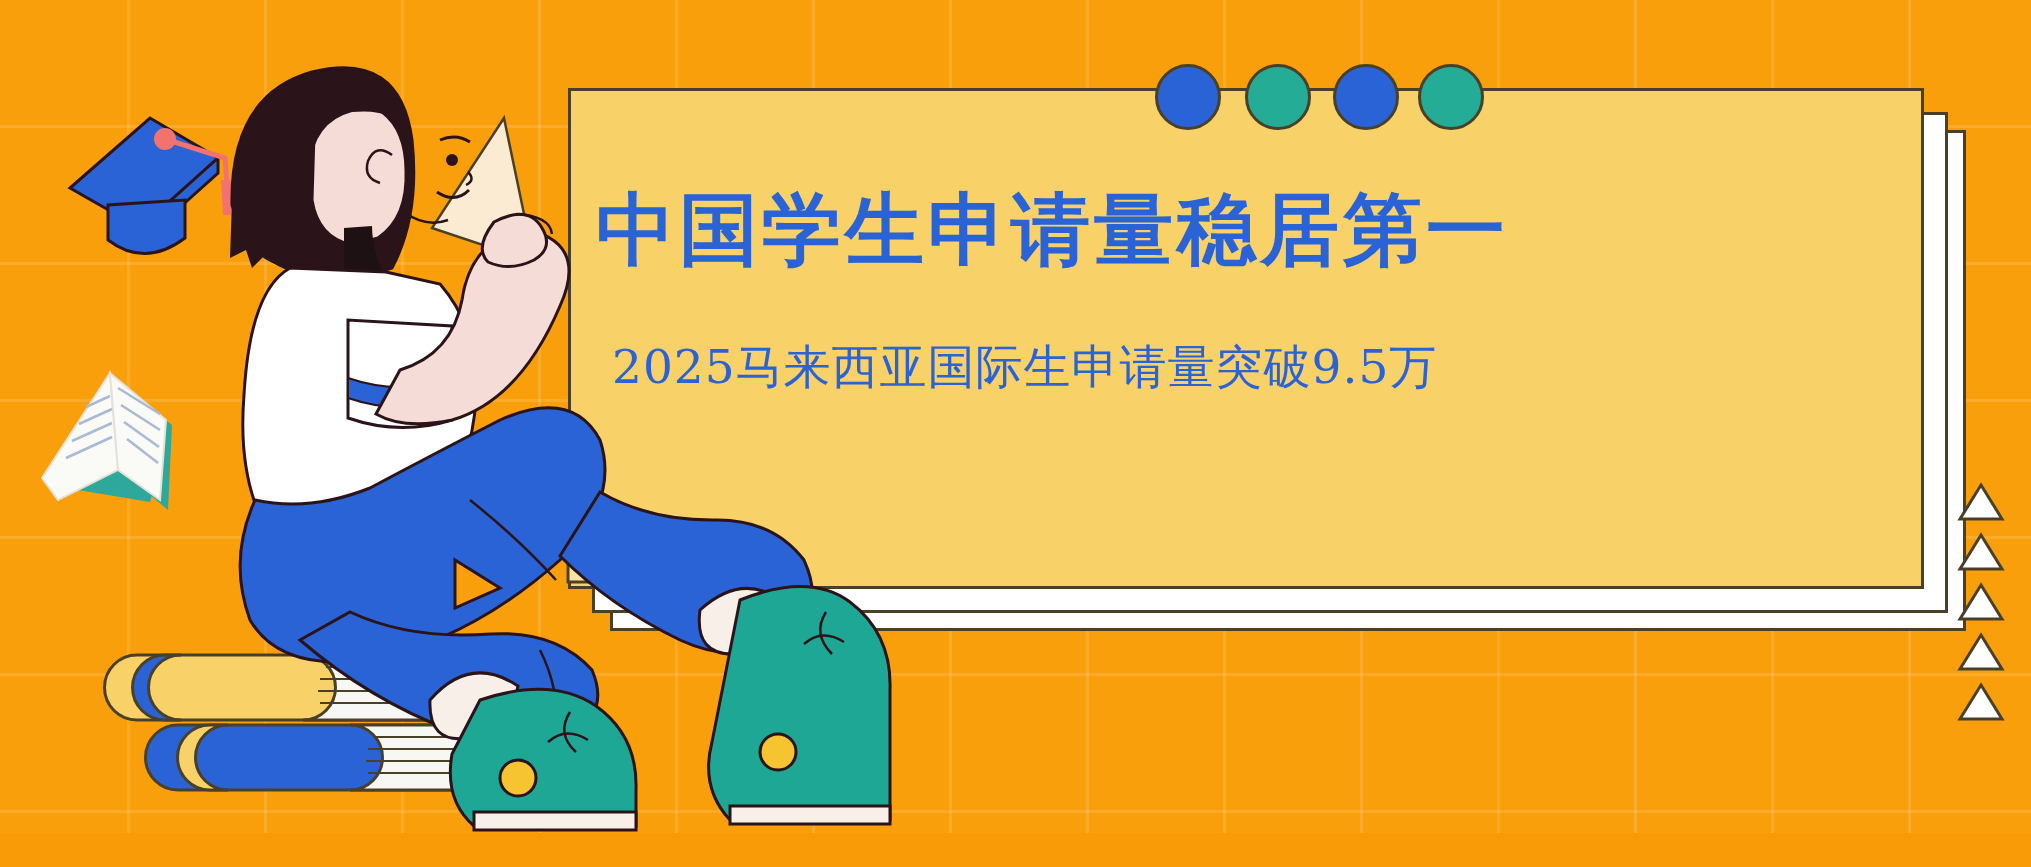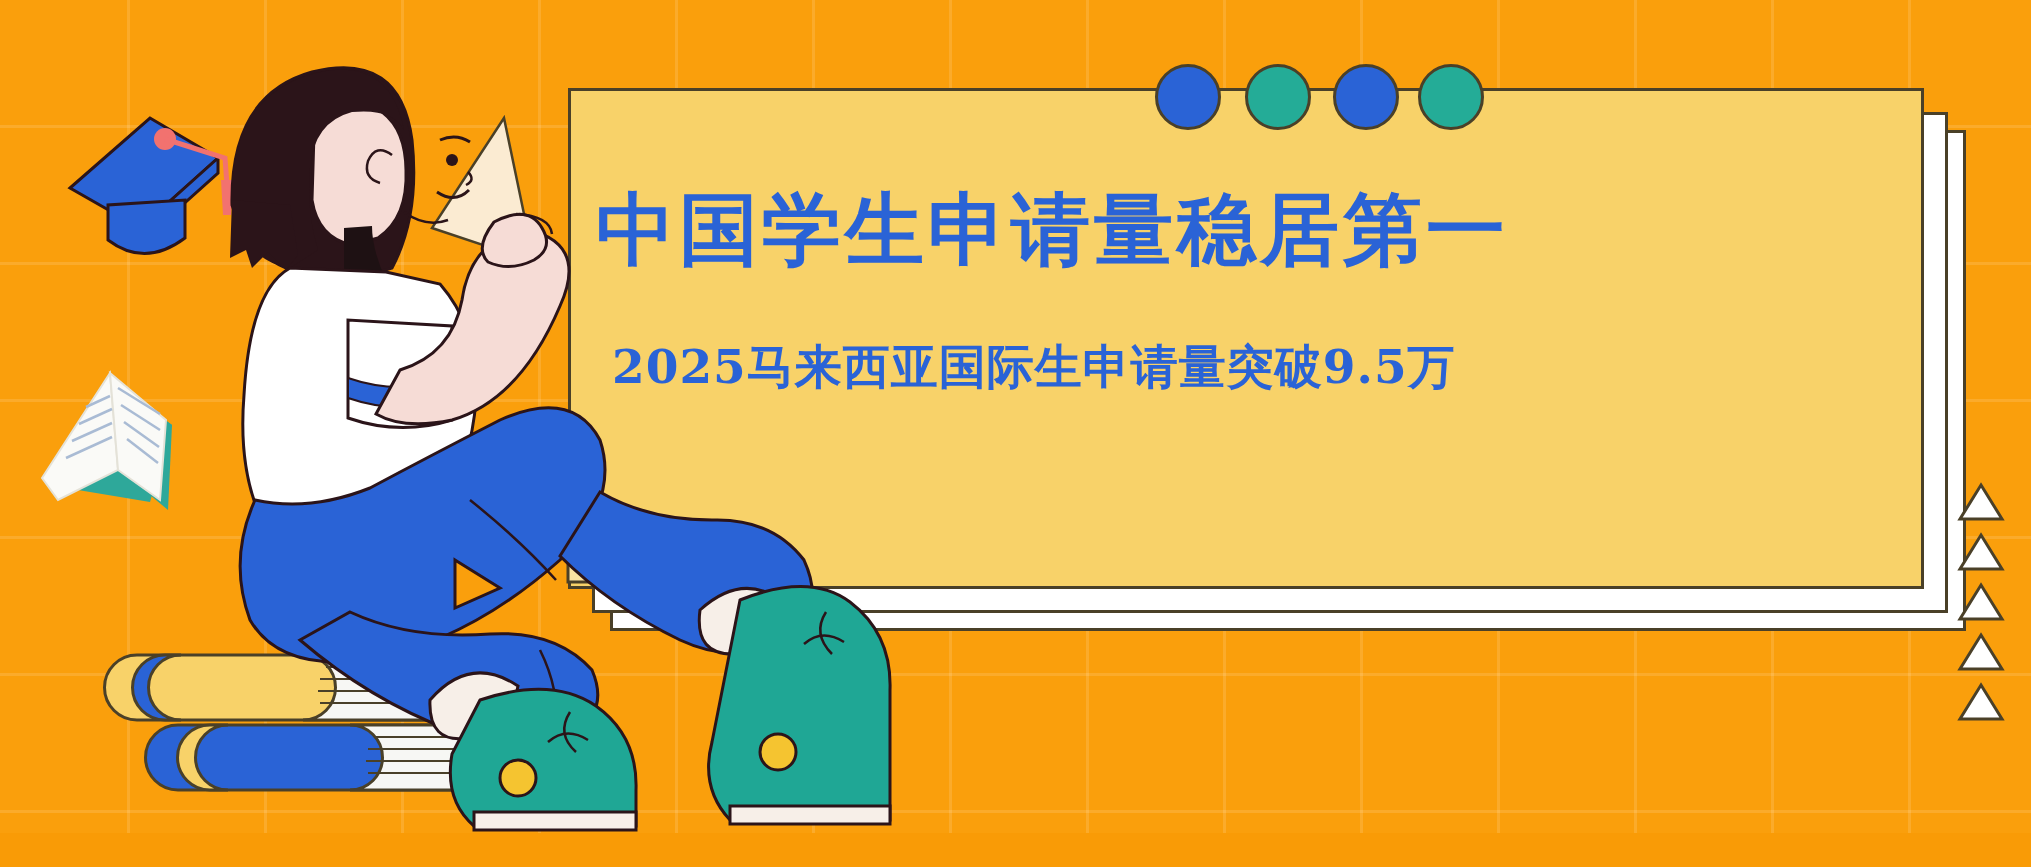--- a/index.html
+++ b/index.html
@@ -32,21 +32,21 @@
   .dot.d3{left:1333px;top:64px;background:#2A63D6;}
   .dot.d4{left:1418px;top:64px;background:#24AC97;}
 
   
   .title{position:absolute;left:596px;top:178px;width:1300px;
      font-family:"DejaVu Sans","Liberation Sans",sans-serif;
      font-size:79px;font-weight:bold;color:#2A63D6;letter-spacing:4px;
      white-space:nowrap;}
   .subtitle{position:absolute;left:612px;top:336px;width:1300px;
      font-family:"DejaVu Serif","Liberation Serif",serif;
-     font-size:47px;font-weight:bold;color:#2A63D6;letter-spacing:1px;
+     font-size:47px;font-weight:normal;color:#2A63D6;letter-spacing:1px;
      white-space:nowrap;}
   .tri-wrap{position:absolute;right:26px;top:482px;}
   .tri-item{width:48px;height:40px;margin-bottom:10px;position:relative;}
   .tri-item svg{display:block;}
 
   
   .illus{position:absolute;left:0;top:0;width:900px;height:867px;}
 </style>
 </head>
 <body>

